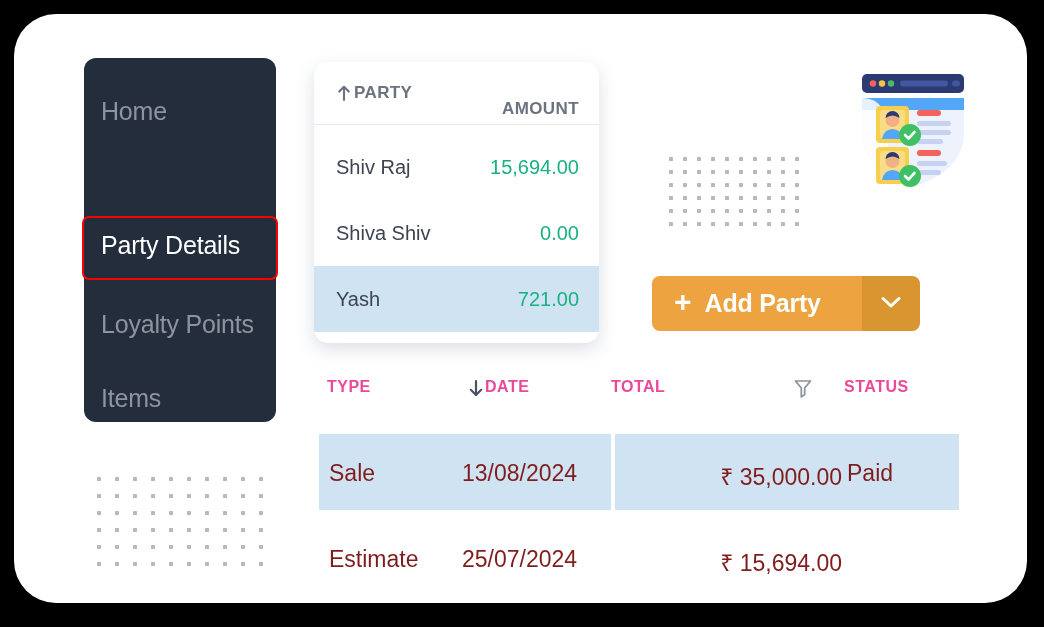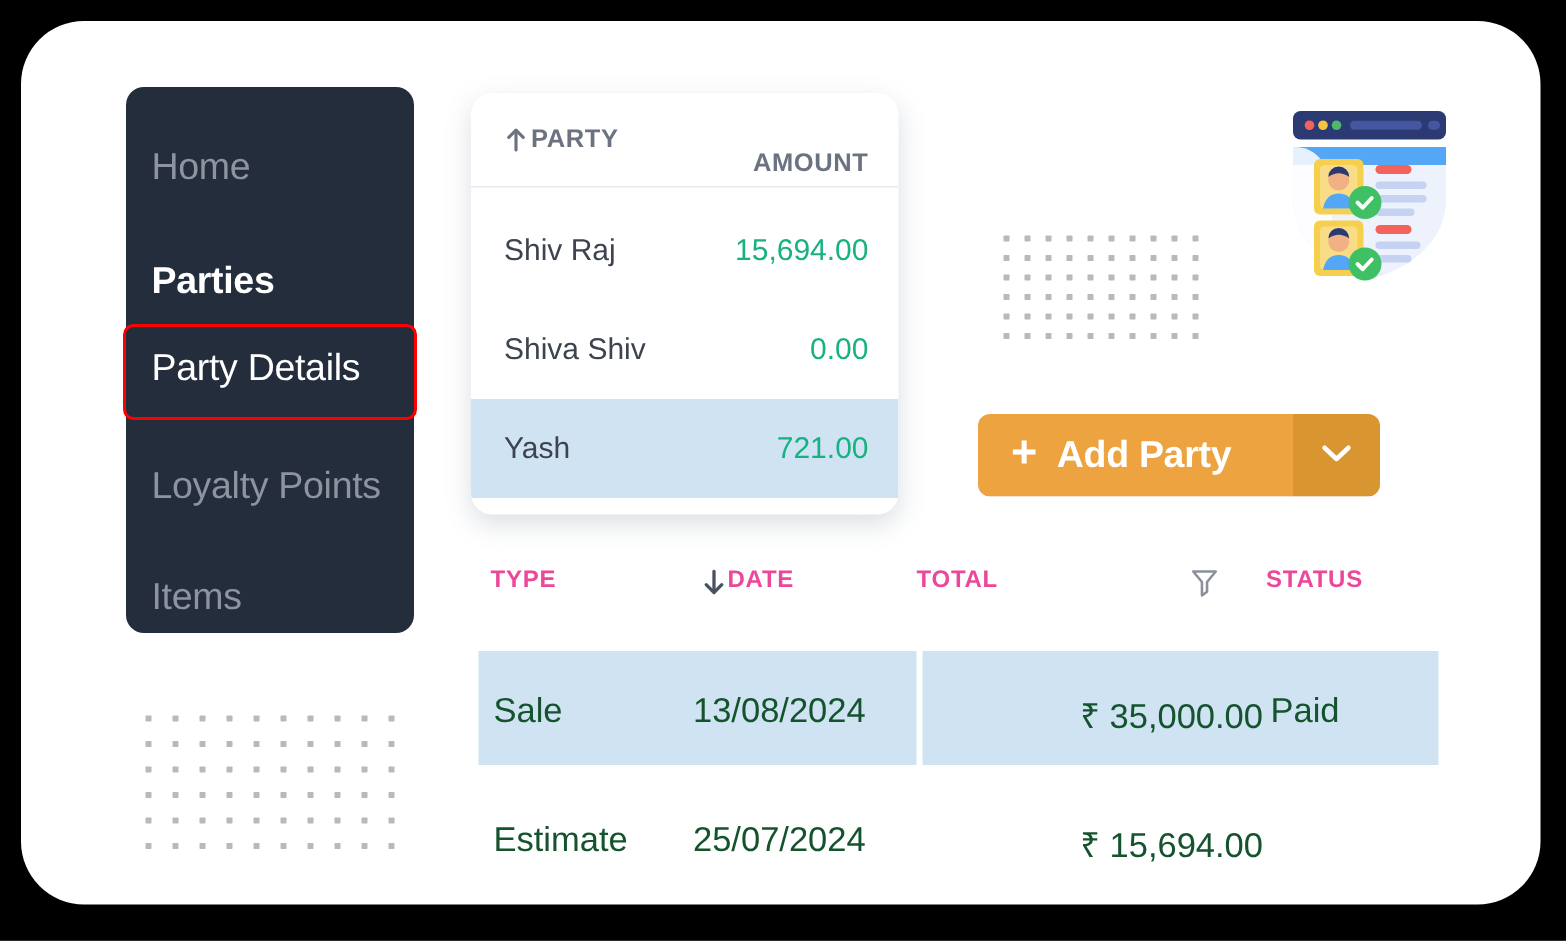--- a/index.html
+++ b/index.html
@@ -195,40 +195,37 @@
   .row-hl-a {
     position: absolute; left: 0; top: 0;
     width: 292px; height: 76px; background: #cfe3f2;
   }
   .row-hl-b {
     position: absolute; left: 296px; top: 0;
     width: 344px; height: 76px; background: #cfe3f2;
   }
   .cell {
     position: absolute;
-    font-size: 23px; color: #14532d;
+    font-size: 23px; color: #7f1d1d;
     white-space: nowrap;
   }
   .c-type   { left: 10px;  top: 26px; }
   .c-date   { left: 143px; top: 26px; }
   .c-total  { top: 26px; right: 117px; }
   .c-status { left: 528px; top: 26px; }
 </style>
 </head>
 <body>
 
 <div id="stage">
   <div id="app-card">
 
     <nav id="sidebar">
       <div class="nav-item nav-dim" id="nav-home">
         <span>Home</span>
-      </div>
-      <div class="nav-item nav-bright" id="nav-parties">
-        <span>Parties</span>
       </div>
       <div class="nav-item nav-dim" id="nav-loyalty">
         <span>Loyalty Points</span>
       </div>
       <div class="nav-item nav-active" id="nav-party-details">
         <span>Party Details</span>
       </div>
       <div class="nav-item nav-dim" id="nav-items">
         <span>Items</span>
       </div>

